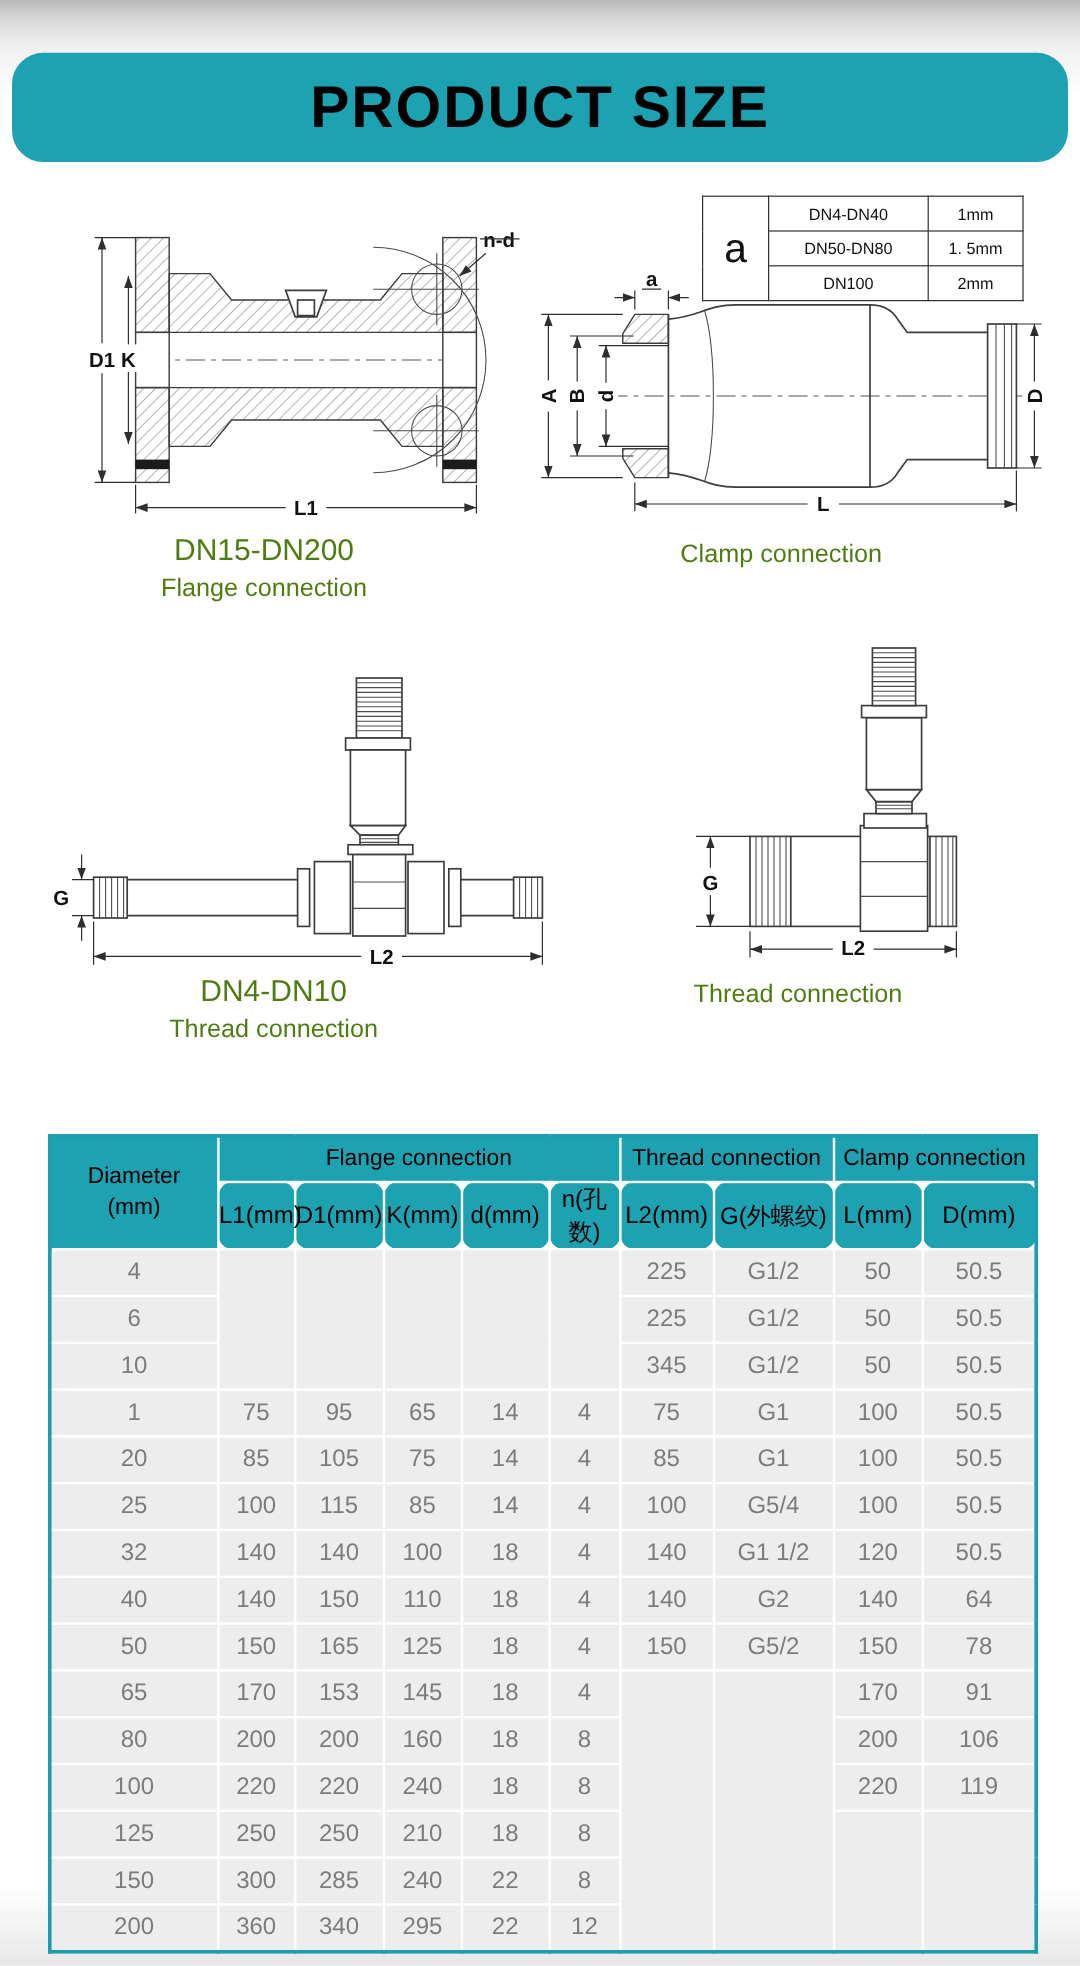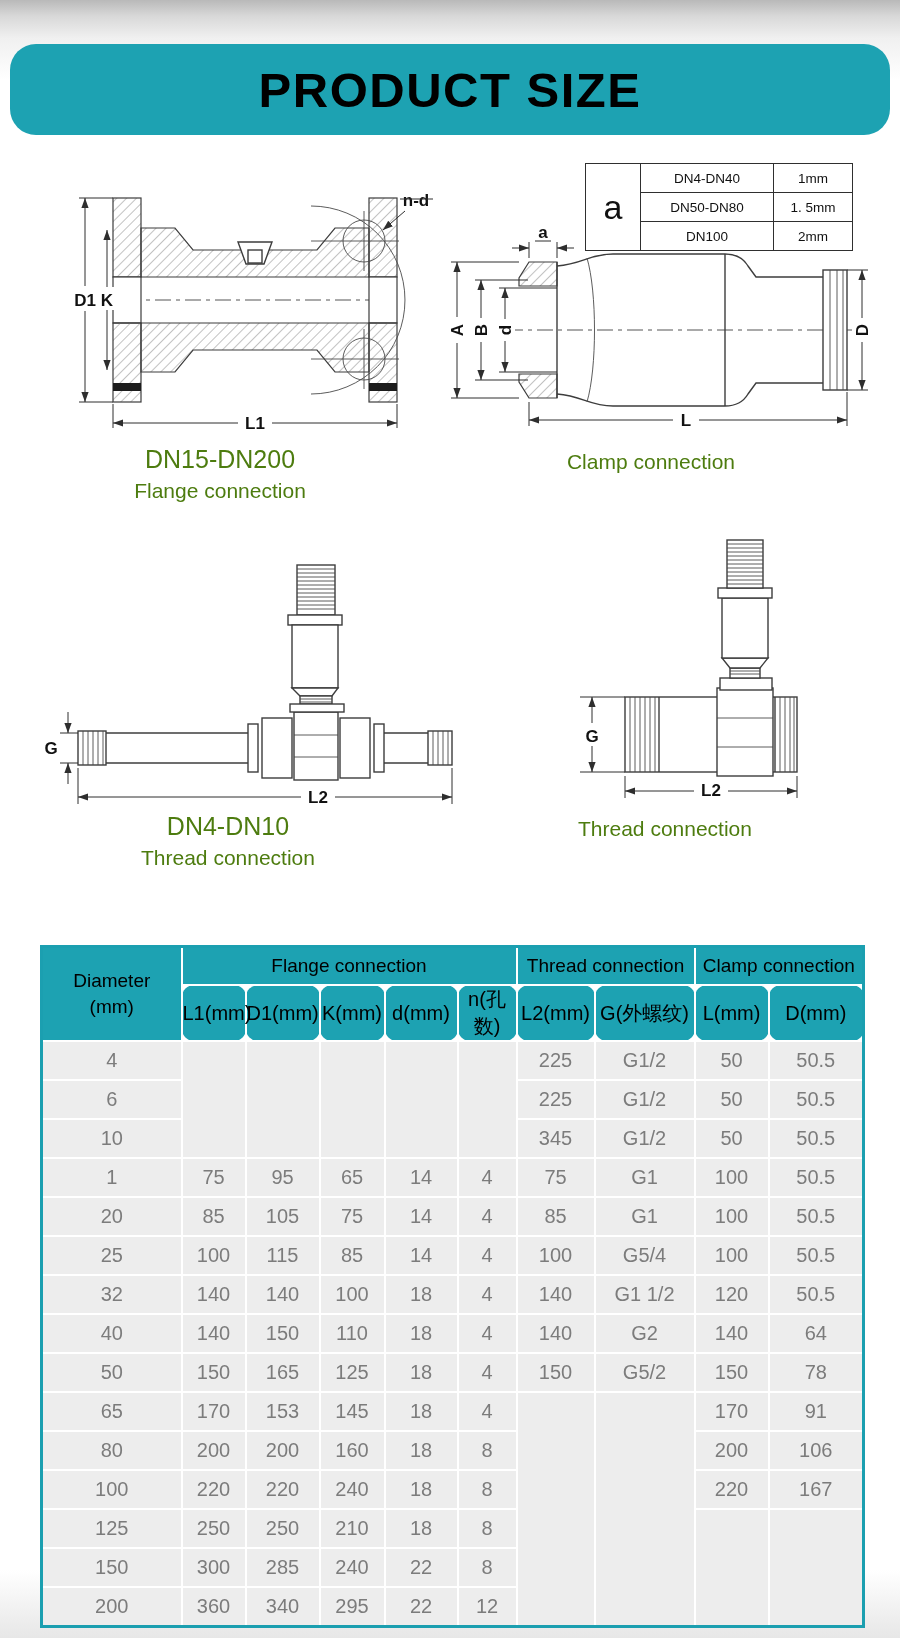--- a/index.html
+++ b/index.html
@@ -483,21 +483,21 @@
         <td>106</td>
       </tr>
       <tr>
         <td>100</td>
         <td>220</td>
         <td>220</td>
         <td>240</td>
         <td>18</td>
         <td>8</td>
         <td>220</td>
-        <td>167</td>
+        <td>119</td>
       </tr>
       <tr>
         <td>125</td>
         <td>250</td>
         <td>250</td>
         <td>210</td>
         <td>18</td>
         <td>8</td>
         <td rowspan="3"></td>
         <td rowspan="3"></td>

